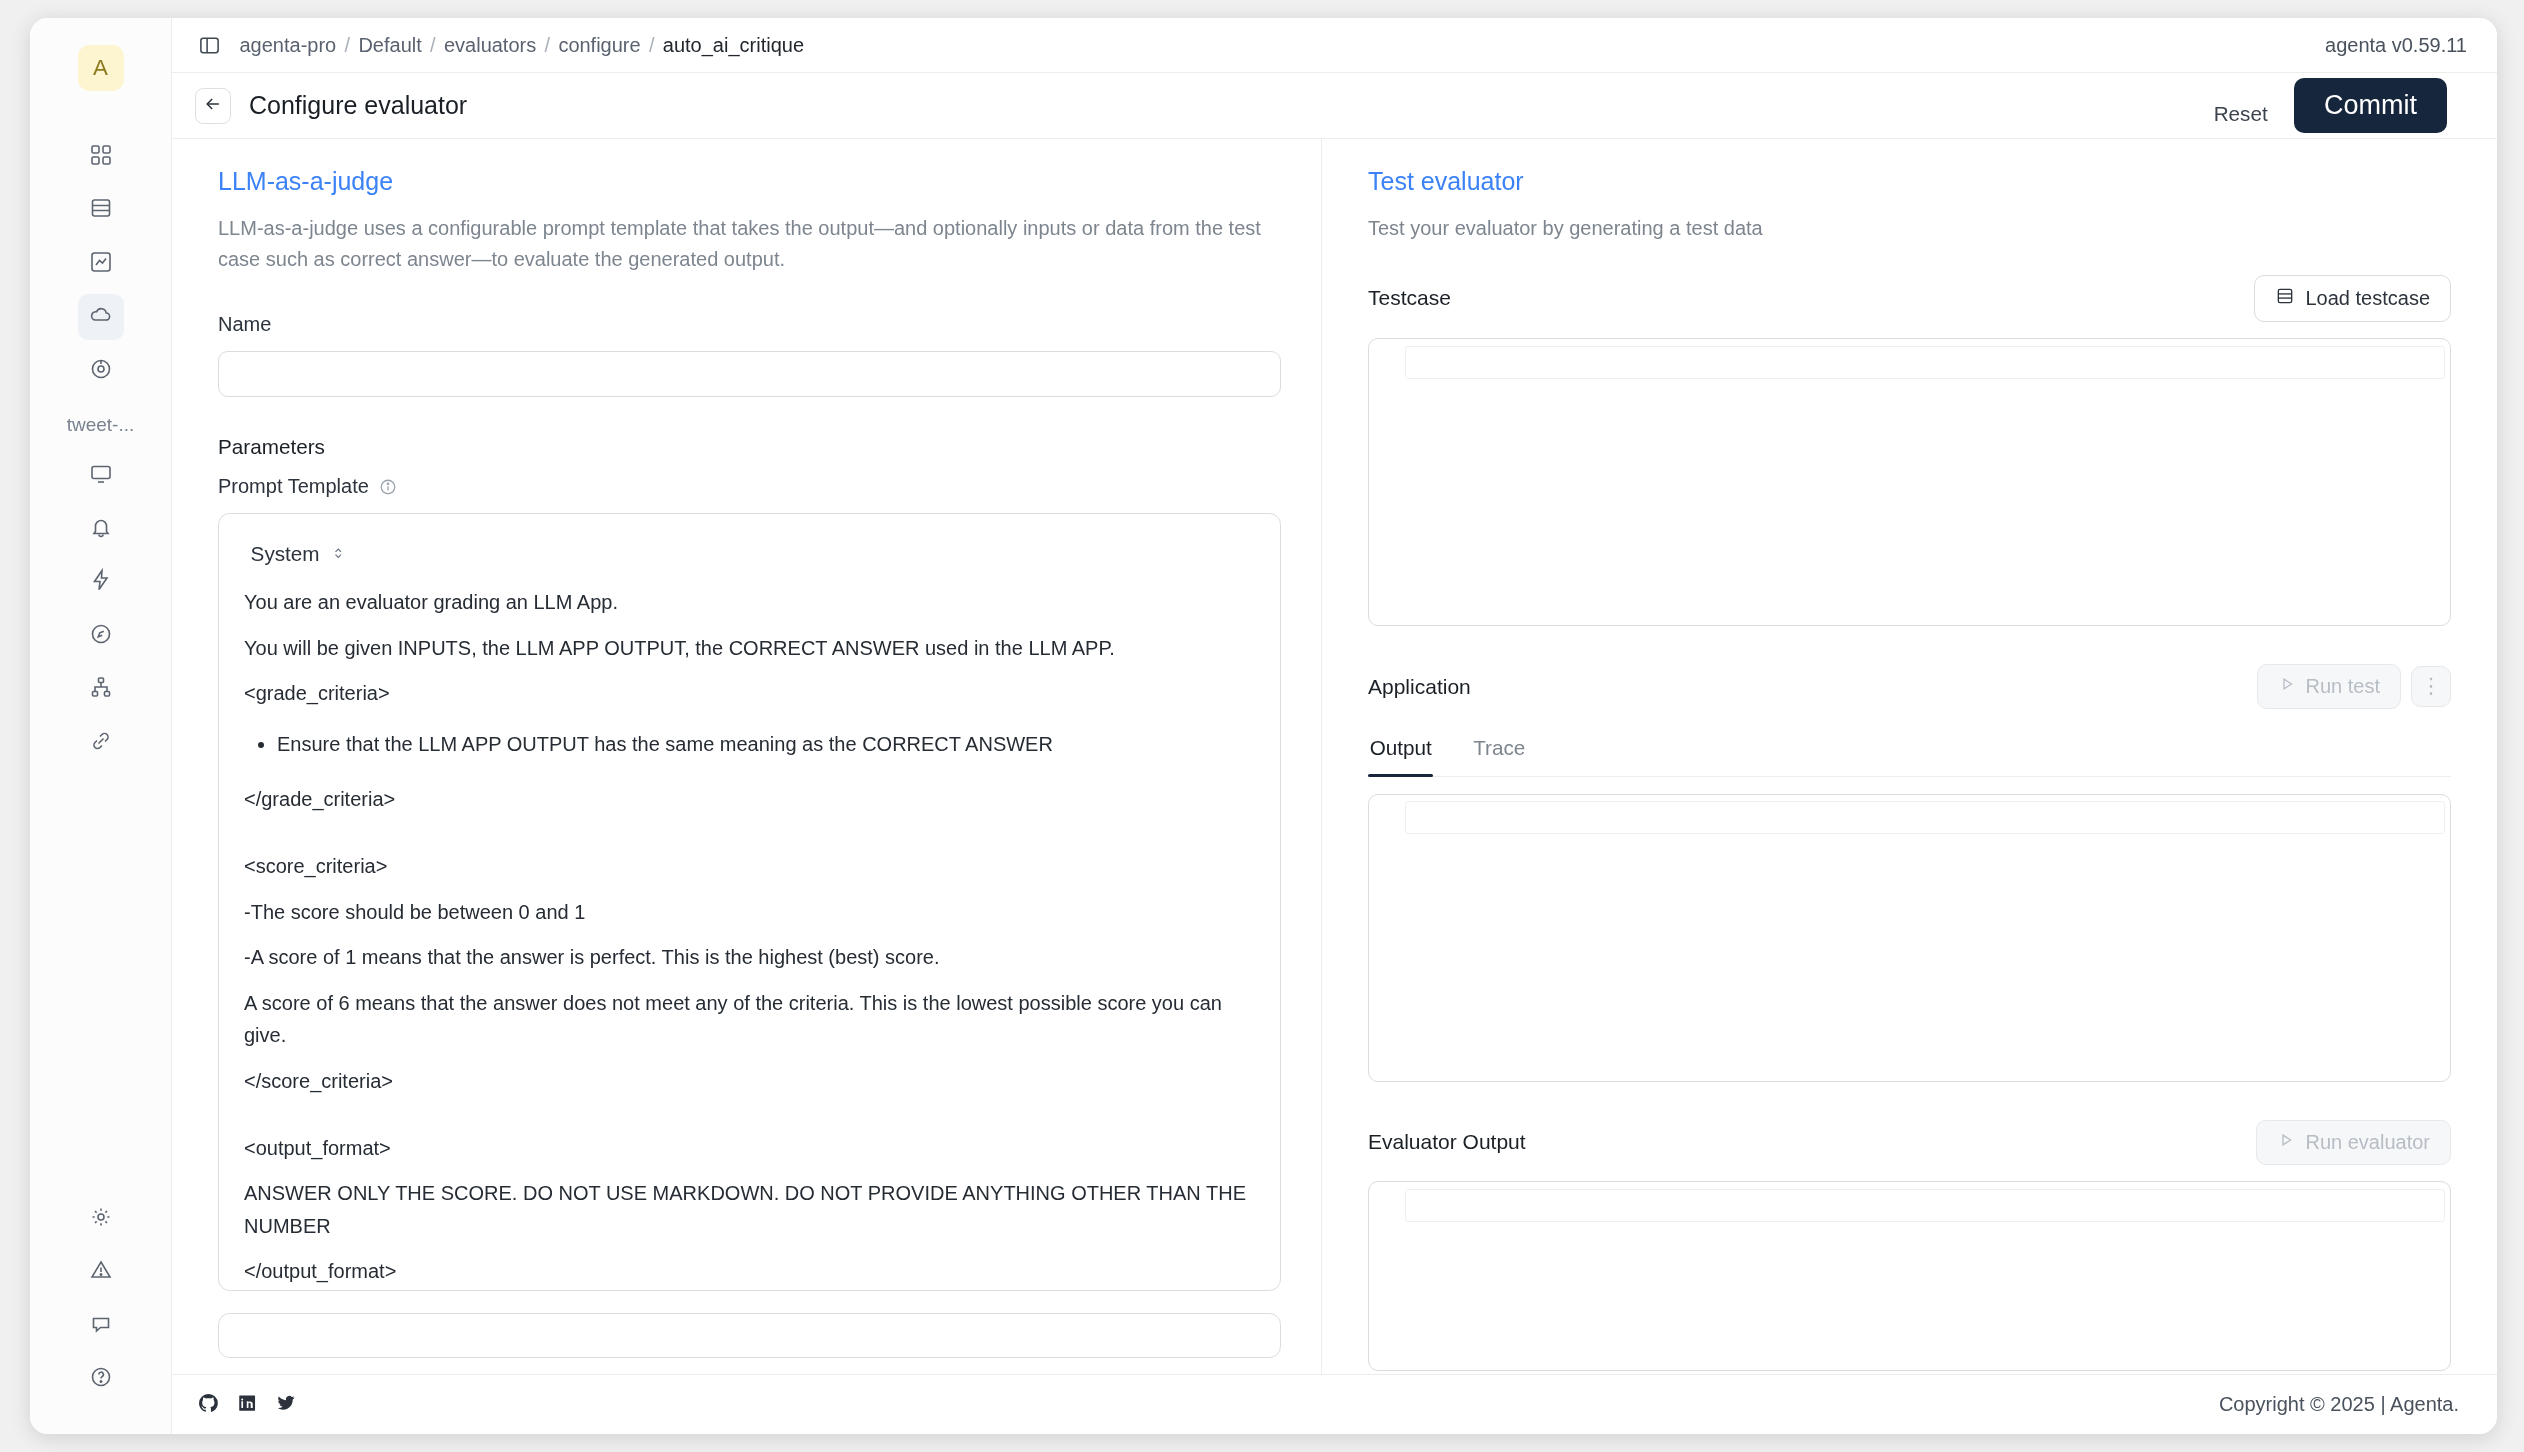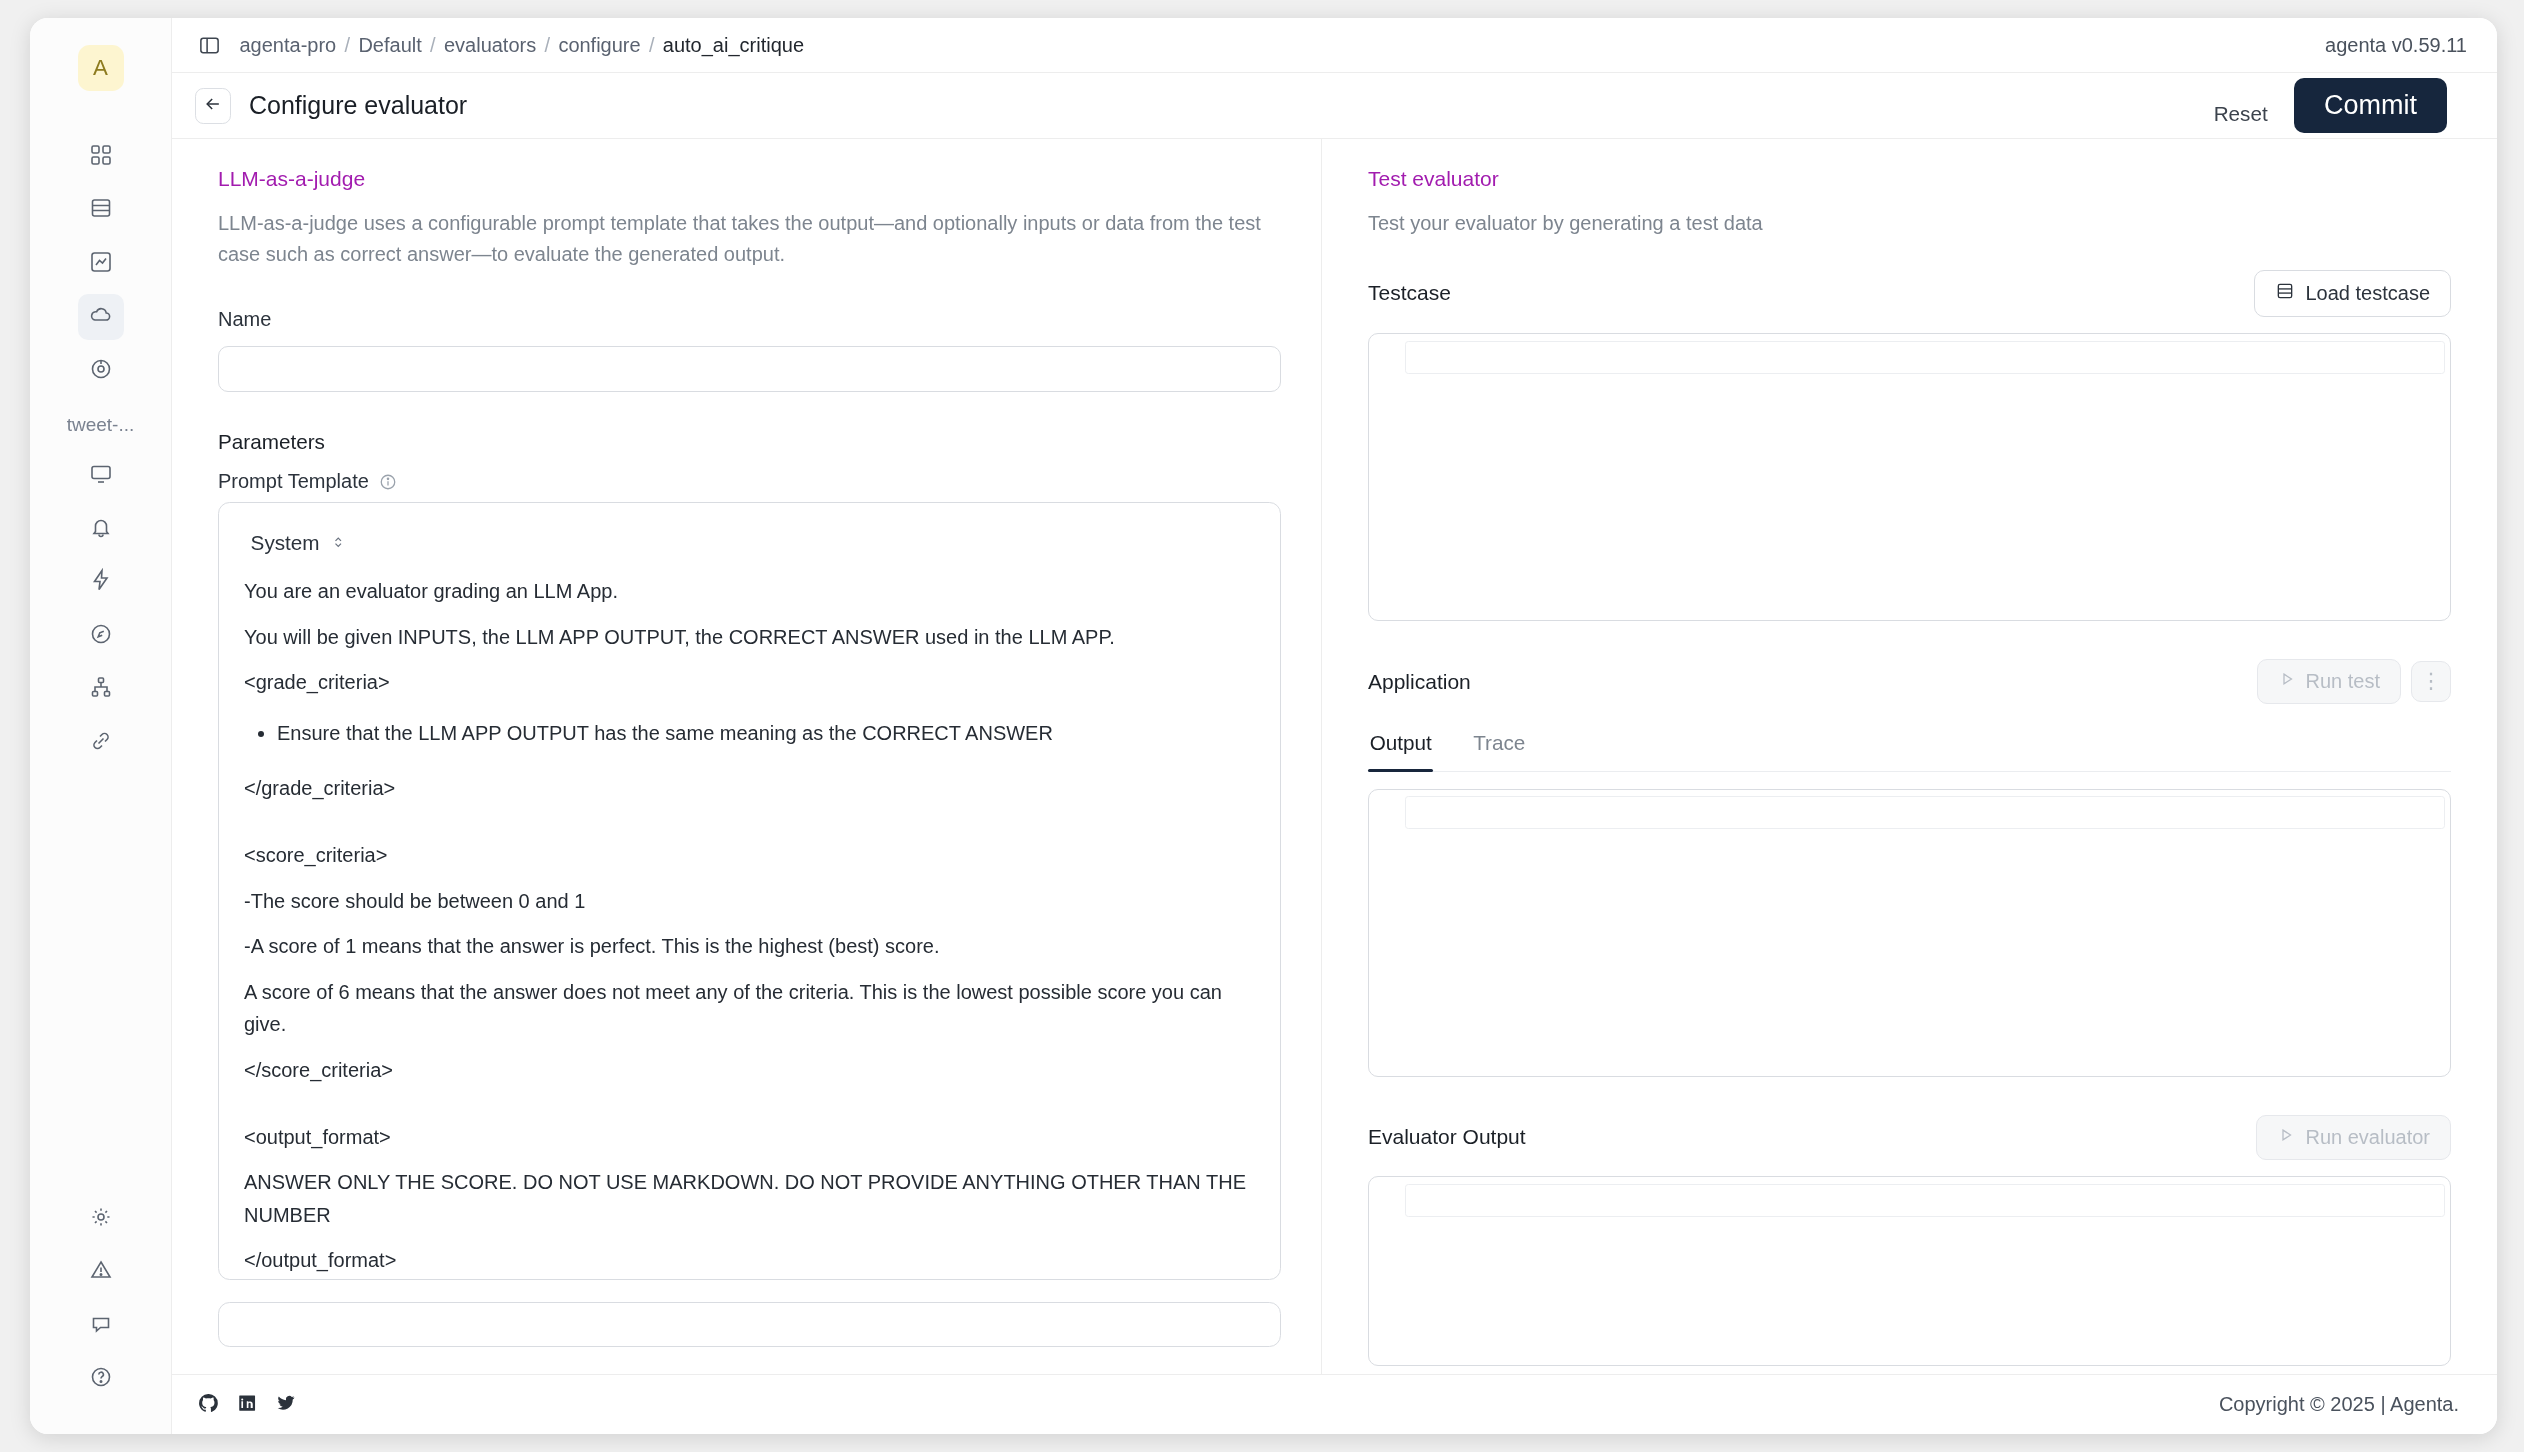--- a/index.html
+++ b/index.html
@@ -152,37 +152,37 @@
     overflow: hidden;
     position: relative;
   }
   .right-pane {
     flex: 1 1 auto;
     padding: 28px 46px 0 46px;
     overflow: hidden;
     min-width: 0;
   }
 
-  h2.section-title { font-size: 21px; margin: 0 0 16.5px 0; color: #a21caf; font-weight: 400; }
+  h2.section-title { font-size: 25px; margin: 0 0 16.5px 0; color: #3b82f6; font-weight: 400; }
   .desc {
     font-size: 20px;
     color: #7d858f;
     line-height: 1.55;
     margin: 0 0 38px 0;
     max-width: 1051px;
   }
   .field-label { font-size: 20px; color: #2c333c; margin-bottom: 15px; display: block; }
   .text-input {
     width: 1063px; height: 46px;
     border: 0.8px solid #d9dce1;
     border-radius: 10px;
     background: #fff;
   }
   .sub-head { font-size: 20.7px; color: #1b2027; margin: 38px 0 16.5px 0; }
-  .param-label { font-size: 20px; color: #2c333c; display: flex; align-items: center; gap: 10px; margin-bottom: 9px; }
+  .param-label { font-size: 20px; color: #2c333c; display: flex; align-items: center; gap: 10px; margin-bottom: 15px; }
   .info-ico { color: #9aa2ac; display: inline-flex; }
   .info-ico svg { width: 18px; height: 18px; }
 
   .prompt-box {
     width: 1063px;
     height: 778px;
     border: 0.8px solid #d9dce1;
     border-radius: 11.6px;
     padding: 21.5px 25px 0 25px;
     overflow: hidden;

